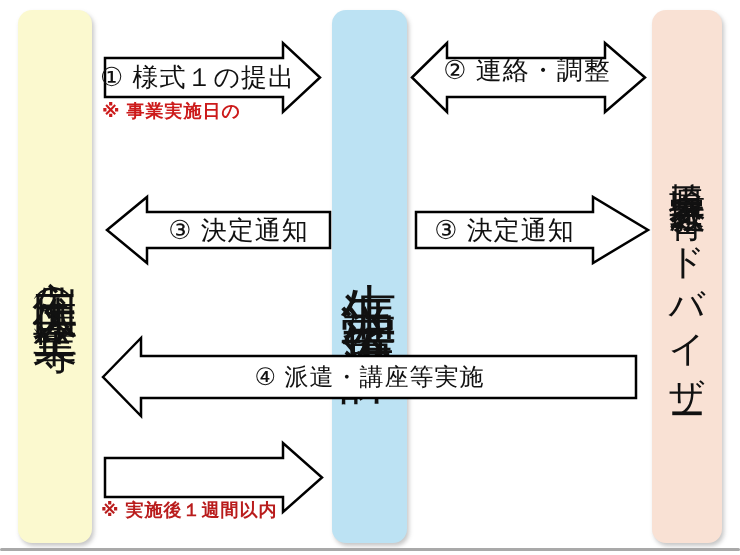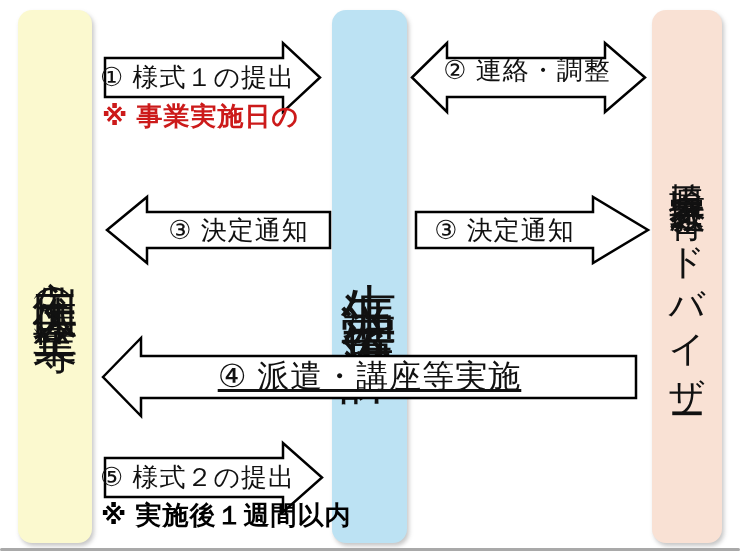--- a/index.html
+++ b/index.html
@@ -31,21 +31,21 @@
   svg.arrows{position:absolute;left:0;top:0;z-index:2;}
   svg.arrows polygon{fill:#ffffff;stroke:#000000;stroke-width:2.5;stroke-linejoin:miter;}
 
   
   .arrow-label{
     position:absolute;z-index:3;display:flex;align-items:center;justify-content:center;
     white-space:nowrap;color:#111;font-size:26px;font-weight:500;letter-spacing:1px;
   }
   .note{
     position:absolute;z-index:3;white-space:nowrap;
-    font-size:26px;font-weight:700;letter-spacing:1px;
+    font-size:18px;font-weight:700;letter-spacing:1px;
   }
 
   .bottom-frame{
     position:absolute;left:0;top:548px;width:740px;height:3px;z-index:1;
     background:#a9a9a9;border-radius:2px;
   }
 </style>
 </head>
 <body>
 
@@ -73,24 +73,23 @@
   </svg>
 
   <div class="arrow-label" style="left:105px;top:58px;width:185px;height:39px;text-align:center;">① 様式１の提出</div>
 
   <div class="arrow-label" style="left:437px;top:58px;width:180px;height:25px;">② 連絡・調整</div>
 
   <div class="arrow-label" style="left:147px;top:212px;width:183px;height:36px;">③ 決定通知</div>
 
   <div class="arrow-label" style="left:416px;top:212px;width:177px;height:36px;">③ 決定通知</div>
 
-  <div class="arrow-label" style="left:103px;top:356px;width:533px;height:42px;font-size:32px;text-decoration:underline;">④ 派遣・講座等実施</div>
+  <div class="arrow-label" style="left:103px;top:356px;width:533px;height:42px;font-size:24px;">④ 派遣・講座等実施</div>
 
-  <div class="arrow-label" style="left:105px;top:458px;width:185px;height:39px;">⑤ 様式２の提出</div>
 
   <div class="note" style="left: 102px; top: 99px; color: rgb(204, 26, 26);">※ 事業実施日の</div>
 
 
-  <div class="note" style="left: 101px; top: 498px; color: #000000;">※ 実施後１週間以内</div>
+  <div class="note" style="left: 101px; top: 498px; color: #b91c1c;">※ 実施後１週間以内</div>
 
   <div class="bottom-frame"></div>
 
 </div>
 
 </body></html>

